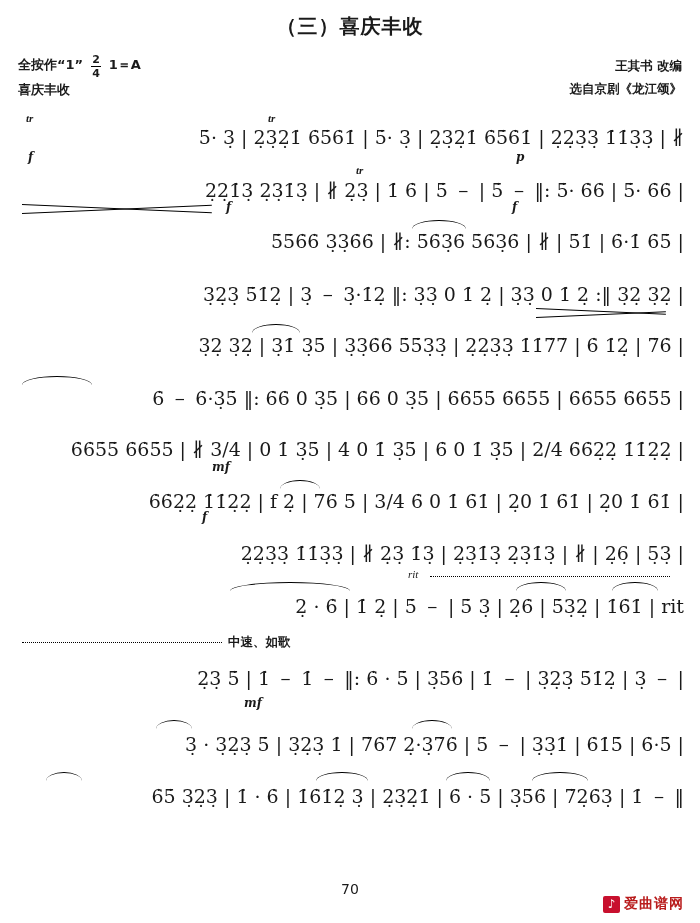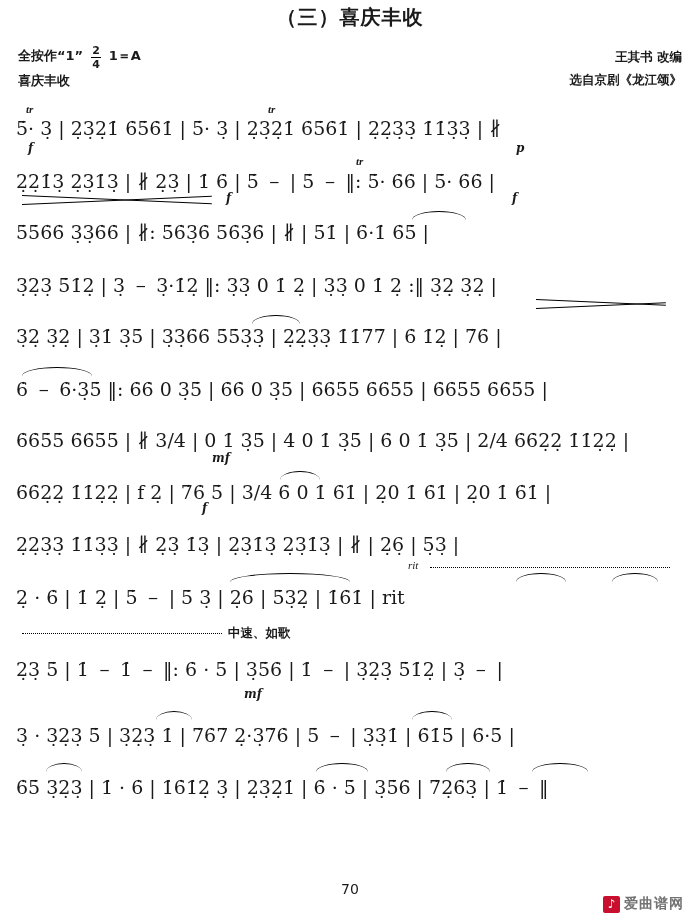--- a/index.html
+++ b/index.html
@@ -19,21 +19,21 @@
     position: relative;
     width: 700px;
     height: 923px;
   }
   
   .title {
     text-align: center;
     font-size: 20px;
     font-weight: bold;
     letter-spacing: 1px;
-    padding-top: 4px;
+    padding-top: 13px;
     font-family: "DejaVu Sans", sans-serif;
   }
   
   .header {
     position: relative;
     height: 58px;
     margin-top: 14px;
   }
   .hdr-left {
     position: absolute;
@@ -78,20 +78,21 @@
   }
   
   .staff {
     position: relative;
     margin: 4px 16px 0 16px;
   }
   .sysrow {
     position: relative;
     height: 52px;
     font-family: "Liberation Serif", serif;
+    text-align: right;
   }
   .notes {
     position: absolute;
     left: 0;
     right: 0;
     top: 10px;
     font-size: 19px;
     font-weight: normal;
     letter-spacing: 0px;
     white-space: nowrap;
@@ -166,21 +167,21 @@
     height: 17px;
     background: #c8102e;
     color: #fff;
     font-size: 12px;
     line-height: 17px;
     text-align: center;
     border-radius: 2px;
     font-family: "DejaVu Sans", sans-serif;
   }
   .wm-text {
-    color: #737373;
+    color: #b91c1c;
     font-size: 14px;
     font-weight: bold;
     font-family: "DejaVu Sans", sans-serif;
     letter-spacing: 1px;
   }
 </style>
 </head>
 <body>
 
 <div class="page">

